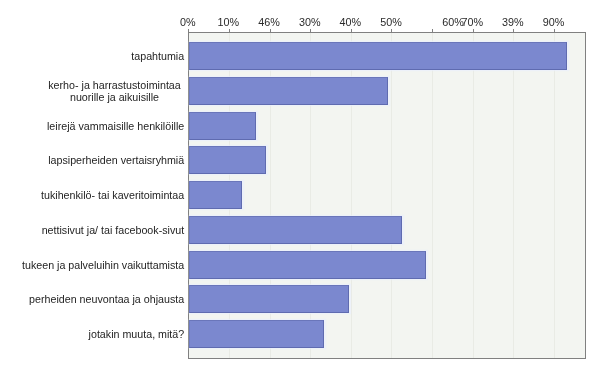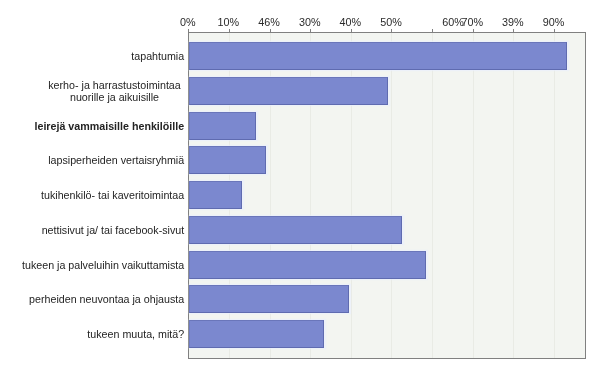--- a/index.html
+++ b/index.html
@@ -104,36 +104,36 @@
   </div>
 
   <div id="y-axis">
     <div class="catlabel" style="top: 50.2px;">
       <div class="catline">tapahtumia</div>
     </div>
     <div class="catlabel wrap" style="top: 78.93px; margin-left: 33px;">
       <div class="catline">kerho- ja harrastustoimintaa</div>
       <div class="catline">nuorille ja aikuisille</div>
     </div>
-    <div class="catlabel" style="top: 119.66px; font-weight: bold;">
+    <div class="catlabel" style="top: 119.66px;">
       <div class="catline">leirejä vammaisille henkilöille</div>
     </div>
     <div class="catlabel" style="top: 154.39px;">
       <div class="catline">lapsiperheiden vertaisryhmiä</div>
     </div>
     <div class="catlabel" style="top: 189.12px;">
       <div class="catline">tukihenkilö- tai kaveritoimintaa</div>
     </div>
     <div class="catlabel" style="top: 223.85px;">
       <div class="catline">nettisivut ja/ tai facebook-sivut</div>
     </div>
     <div class="catlabel" style="top: 258.58px; text-align: right;">
       <div class="catline">tukeen ja palveluihin vaikuttamista</div>
     </div>
     <div class="catlabel" style="top: 293.31px;">
       <div class="catline">perheiden neuvontaa ja ohjausta</div>
     </div>
     <div class="catlabel" style="top: 328.04px;">
-      <div class="catline">tukeen muuta, mitä?</div>
+      <div class="catline">jotakin muuta, mitä?</div>
     </div>
   </div>
 
 </div>
 
 </body></html>

